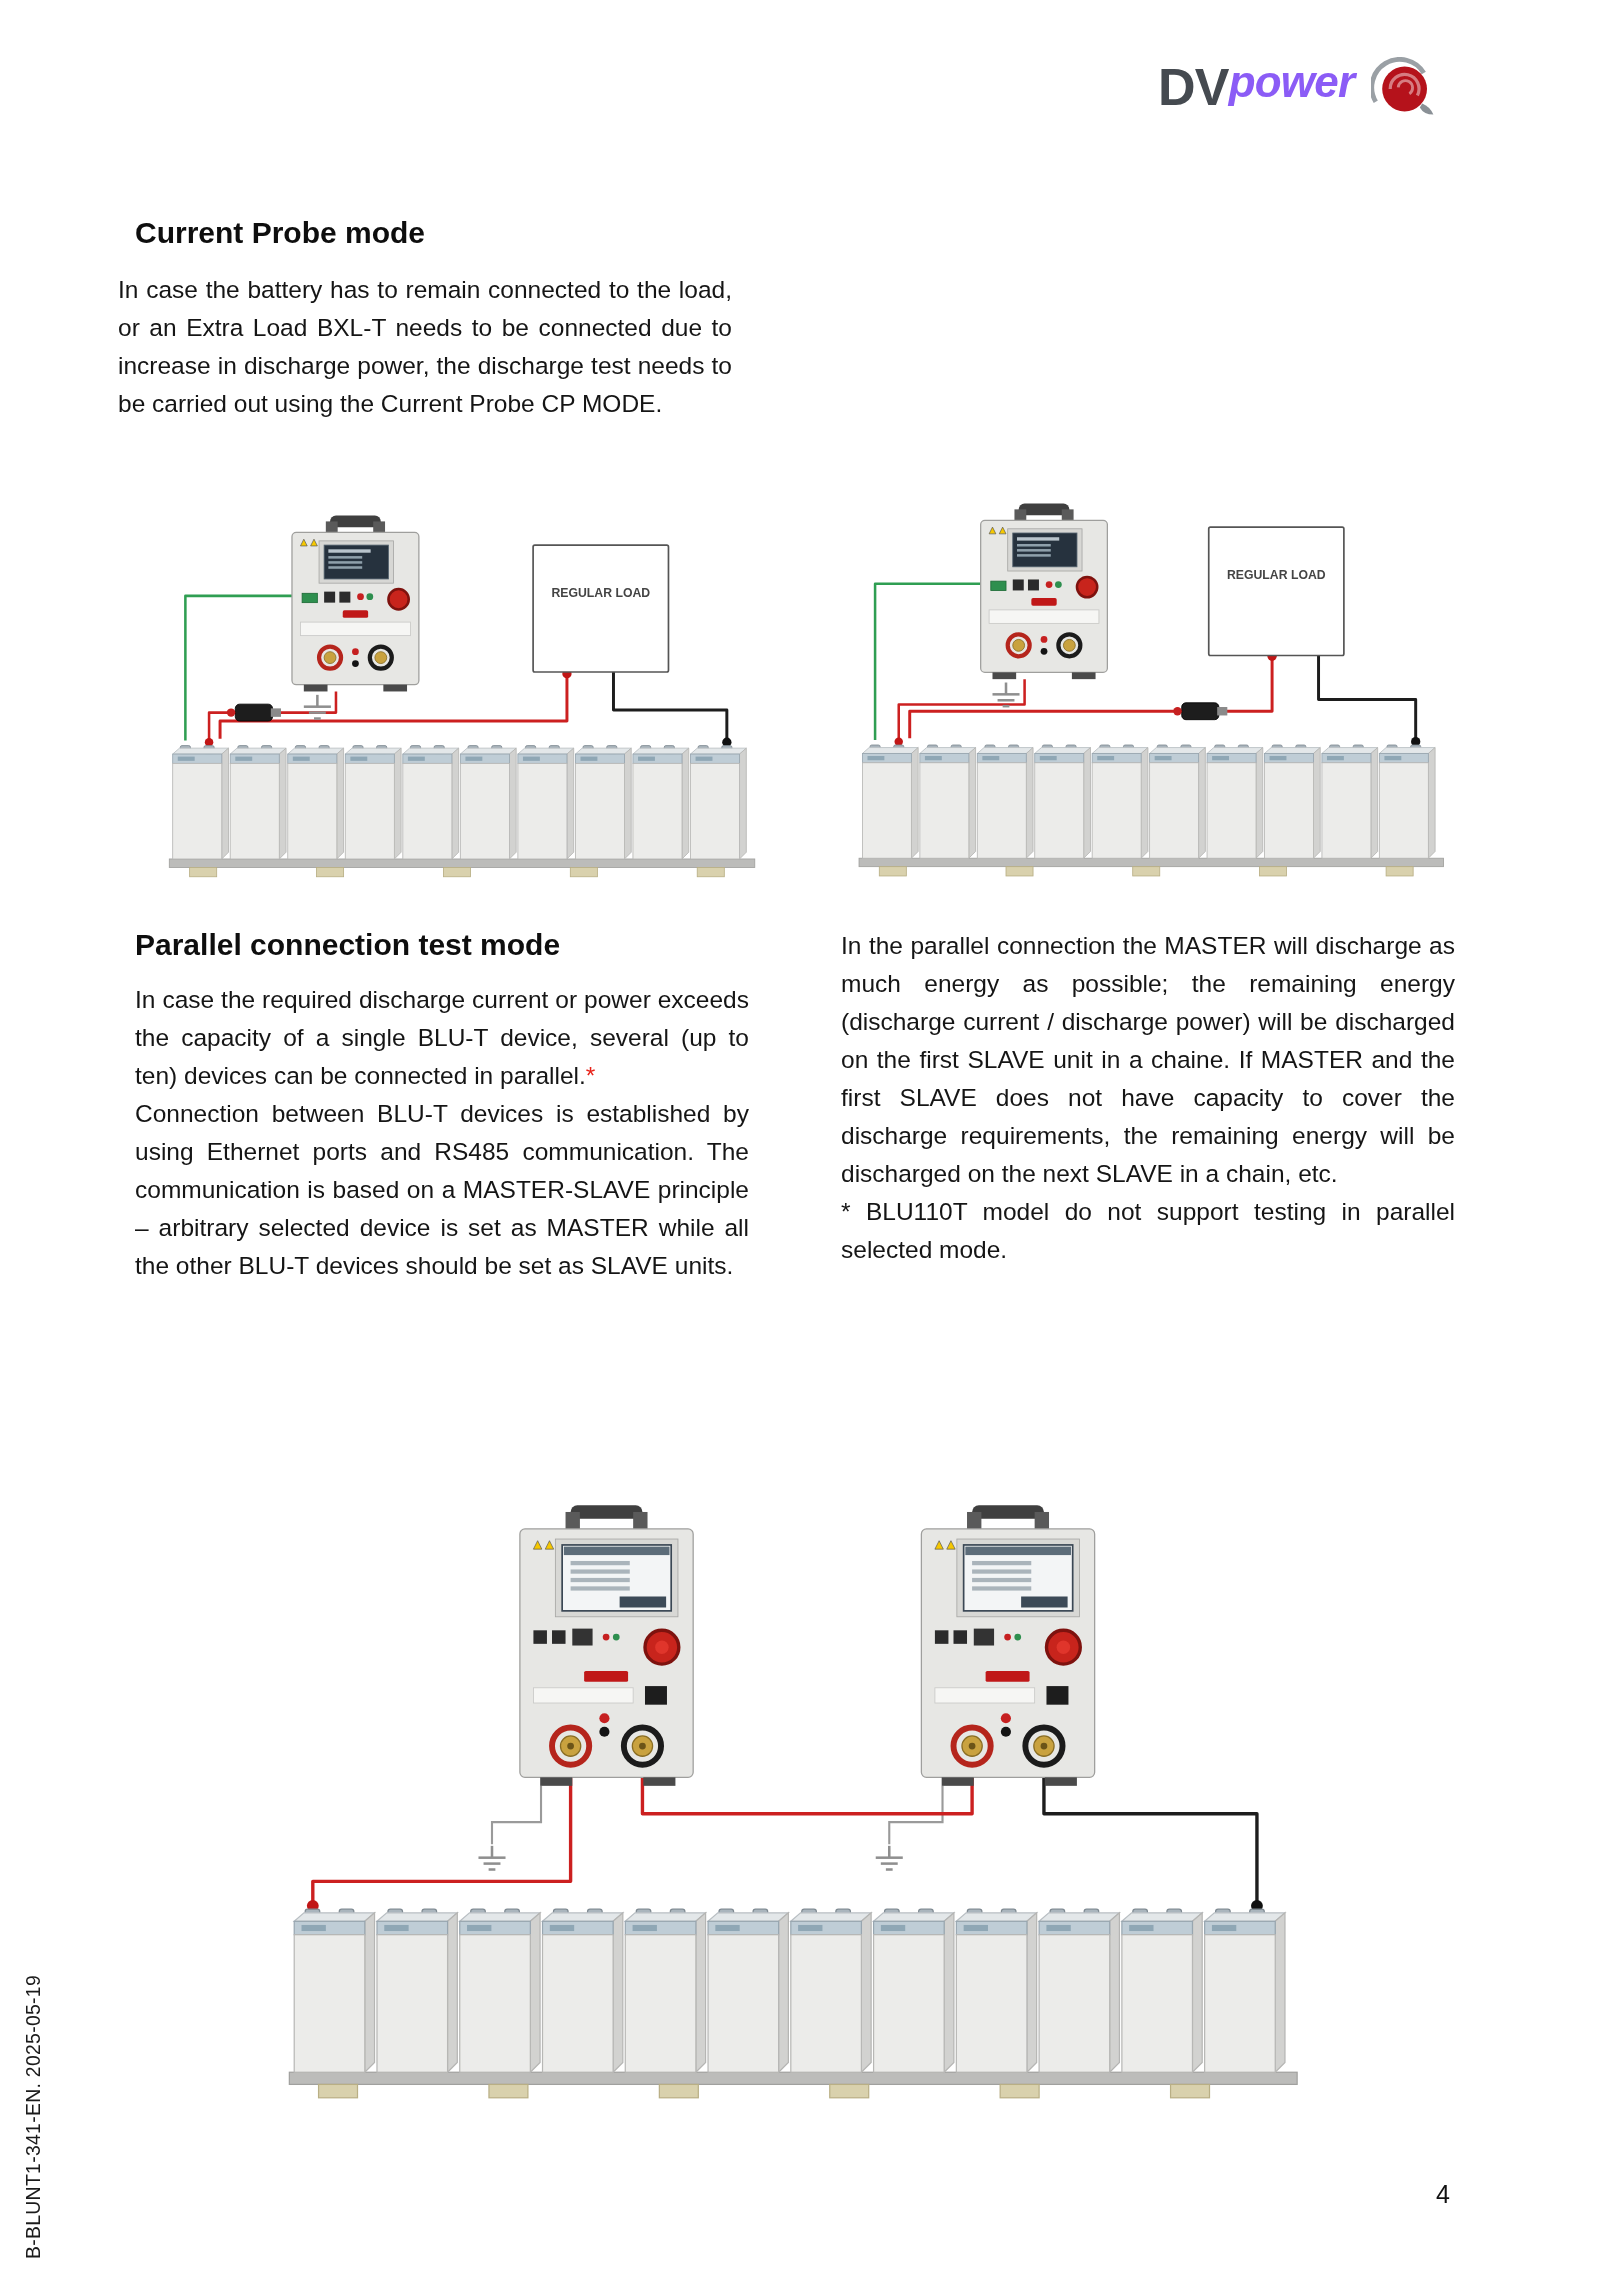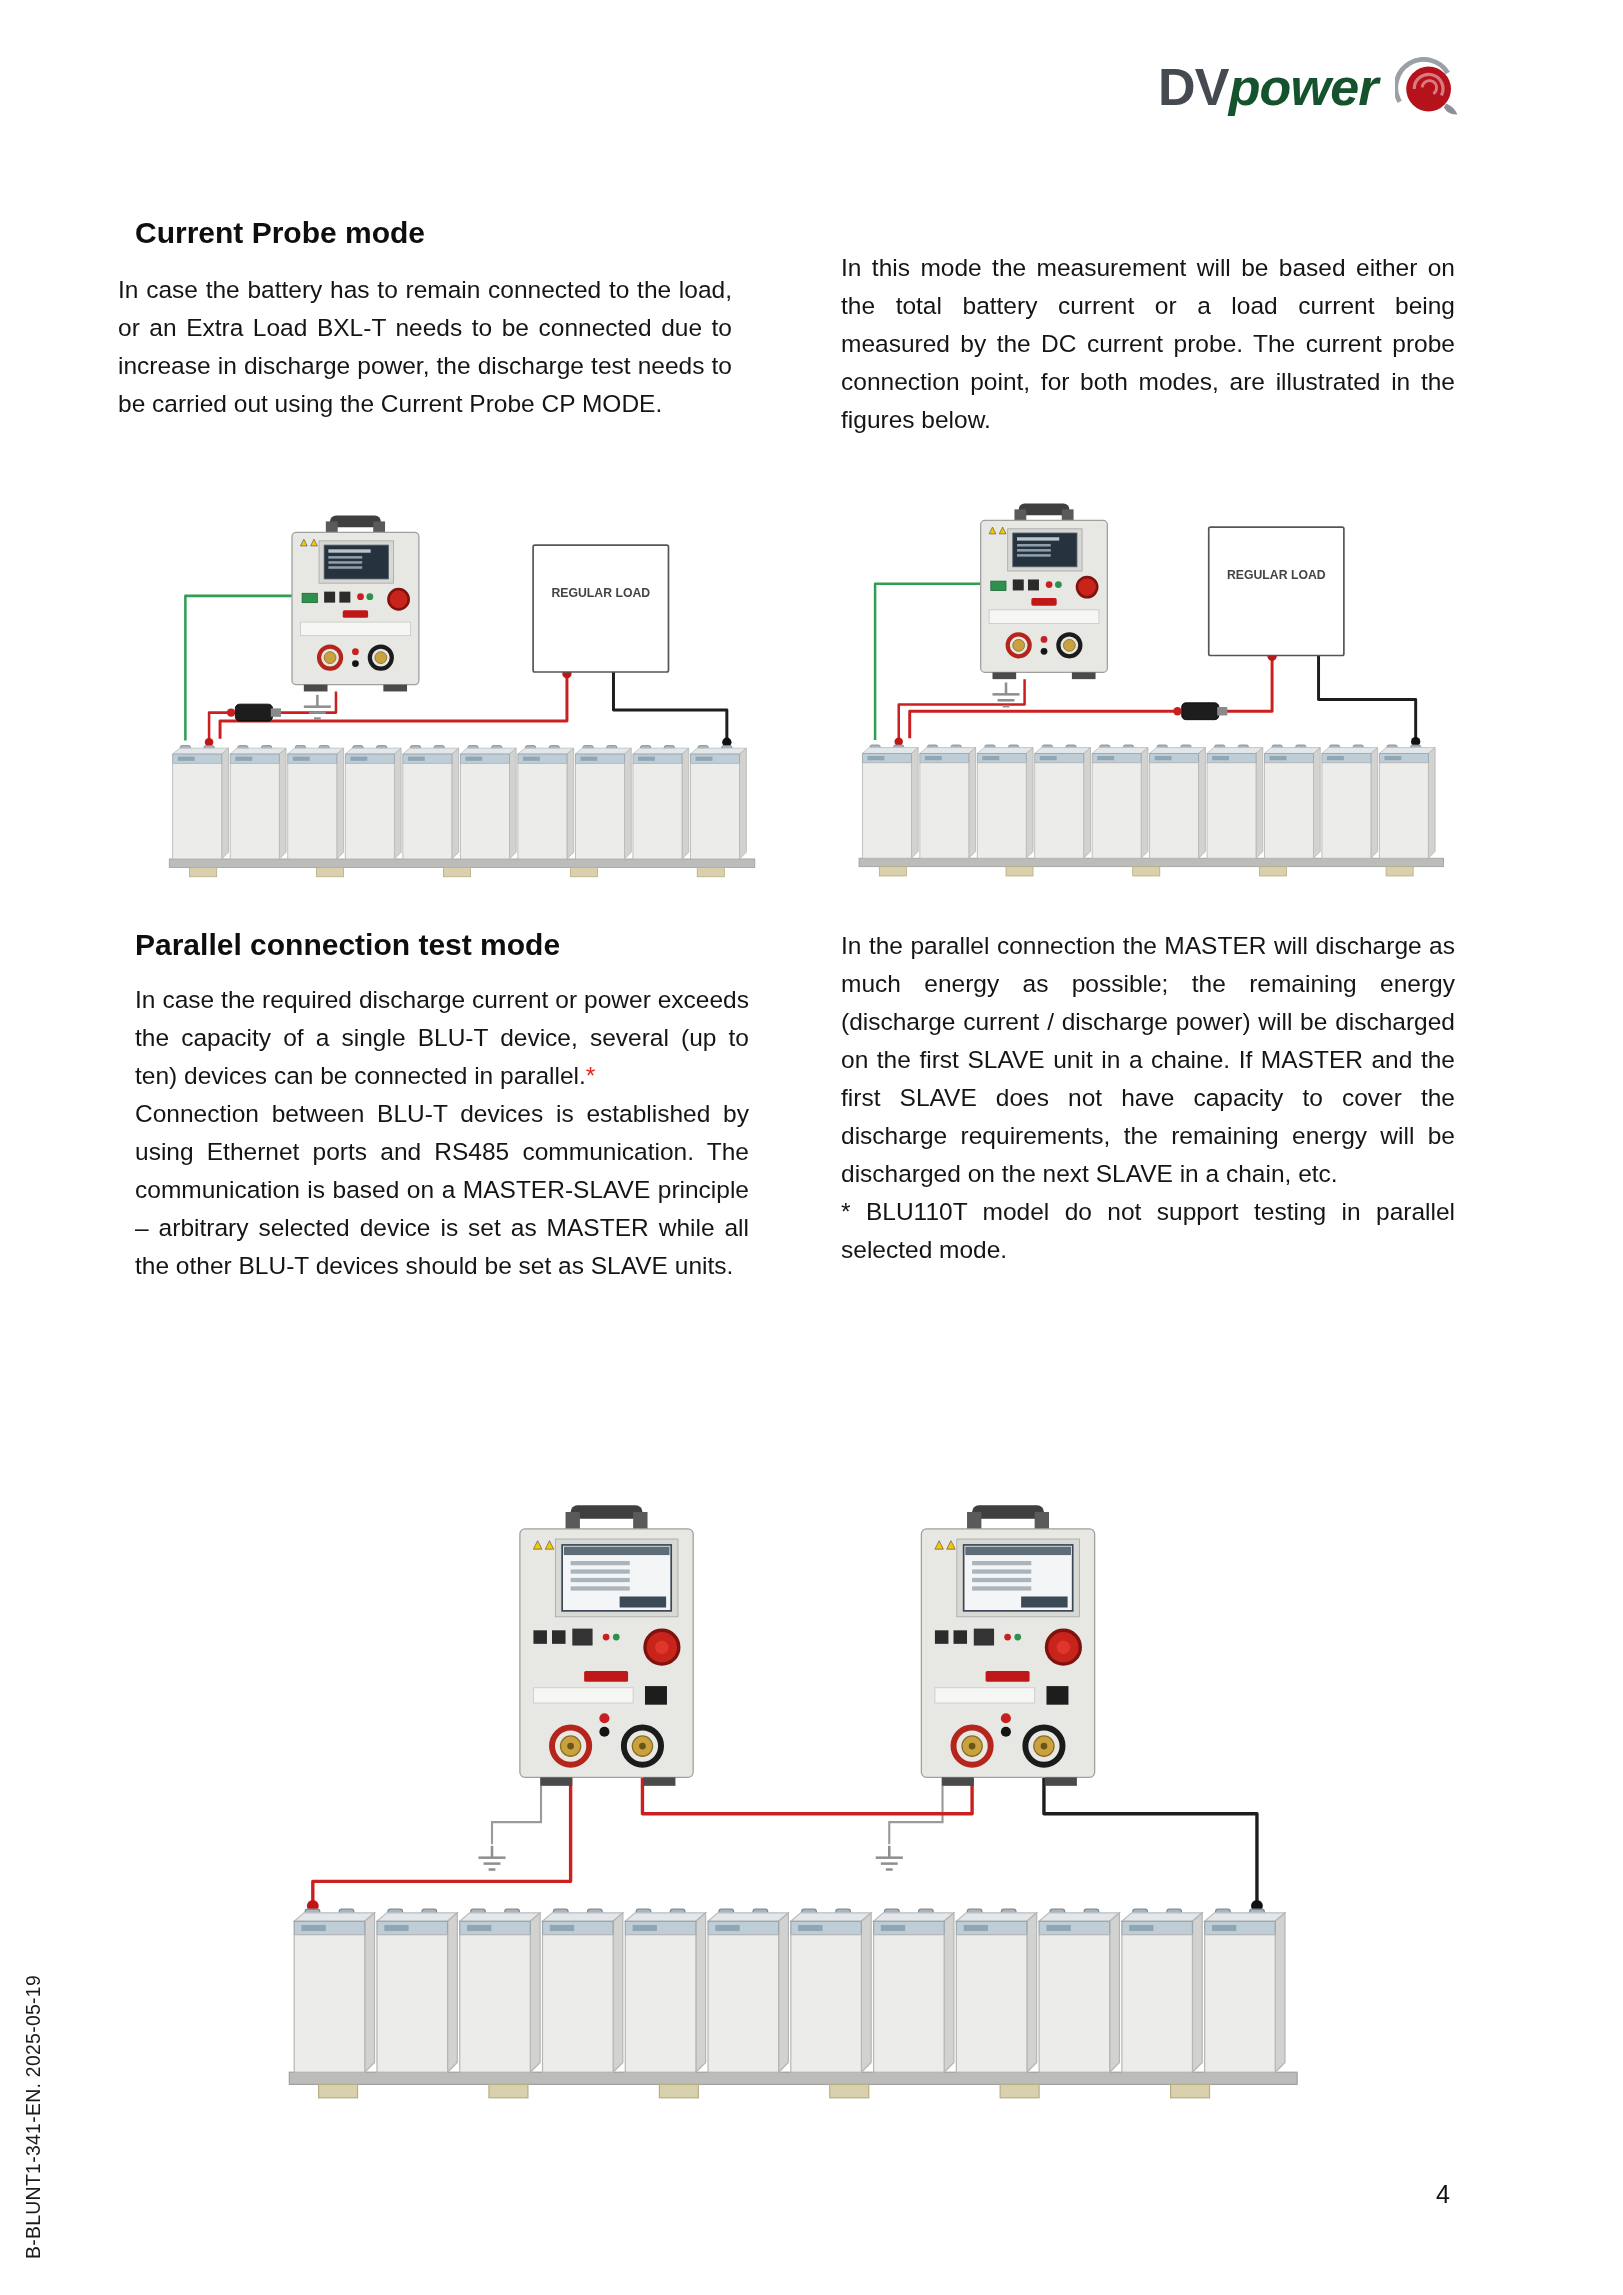--- a/index.html
+++ b/index.html
@@ -11,21 +11,21 @@
     background: #ffffff;
     font-family: "Liberation Sans", sans-serif;
     color: #161616;
     overflow: hidden;
   }
   .abs { position: absolute; }
 
   
   .logo { left: 1158px; top: 57px; height: 68px; display: flex; align-items: flex-start; }
   .logo-dv { font-size: 52px; font-weight: bold; color: #454a50; letter-spacing: -0.8px; }
-  .logo-power { font-size: 52px; font-weight: bold; font-style: italic; color: #14532d; letter-spacing: -0.8px; margin-right: 17px; }
+  .logo-power { font-size: 44px; font-weight: bold; font-style: italic; color: #8b5cf6; letter-spacing: -0.8px; margin-right: 17px; }
   .rose { width: 64px; height: 64px; }
 
   
   h2.sec { font-size: 30px; font-weight: bold; margin: 0; color: #0e0e0e; }
   p.body {
     font-size: 24.5px; line-height: 38px; text-align: justify;
     margin: 0; color: #151515;
   }
   .red { color: #e8231a; }
   .col { width: 614px; }
@@ -193,21 +193,20 @@
       <path d="M42,40 m-18,0 a18,18 0 1 1 34,8" stroke="rgba(255,255,255,0.45)" stroke-width="4" fill="none"></path>
       <path d="M42,40 m-8,-2 a9,9 0 1 1 14,8" stroke="rgba(255,255,255,0.45)" stroke-width="3.5" fill="none"></path>
       <path d="M64,58 q10,4 14,14 q-12,0 -17,-9" fill="#8a9096"></path>
     </svg>
   </div>
 
   <h2 class="abs sec" style="left:135px; top:216px;">Current Probe mode</h2>
 
   <p class="abs body col" style="left:118px; top:271px;">In case the battery has to remain connected to the load, or an Extra Load BXL-T needs to be connected due to increase in discharge power, the discharge test needs to be carried out using the Current Probe CP MODE.</p>
 
-  <p class="abs body col" style="left:841px; top:249px;">In this mode the measurement will be based either on the total battery current or a load current being measured by the DC current probe. The current probe connection point, for both modes, are illustrated in the figures below.</p>
 
   <div class="fig" style="left:127px; top:507px; width:643px; height:385px;">
     <svg width="643" height="385" viewBox="0 0 760 455">
       <g>
         <path d="M195,105 H69 V276" stroke="#2f9e52" stroke-width="3" fill="none" stroke-linejoin="round"></path>
       </g>
       <g>
         <path d="M247,218 V243 H97 V276" stroke="#cc2020" stroke-width="3" fill="none" stroke-linejoin="round"></path>
         <circle cx="97" cy="278" r="5" fill="#c11616"></circle>
       </g>

